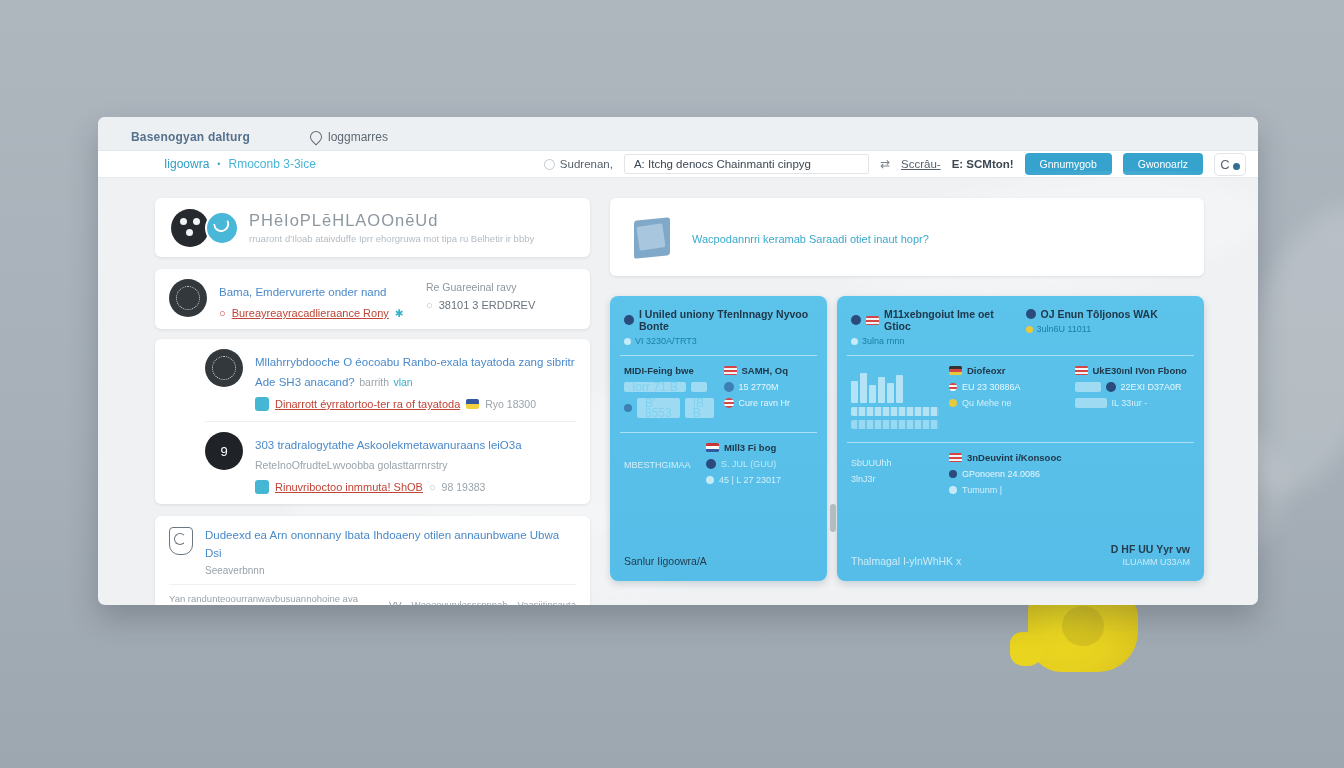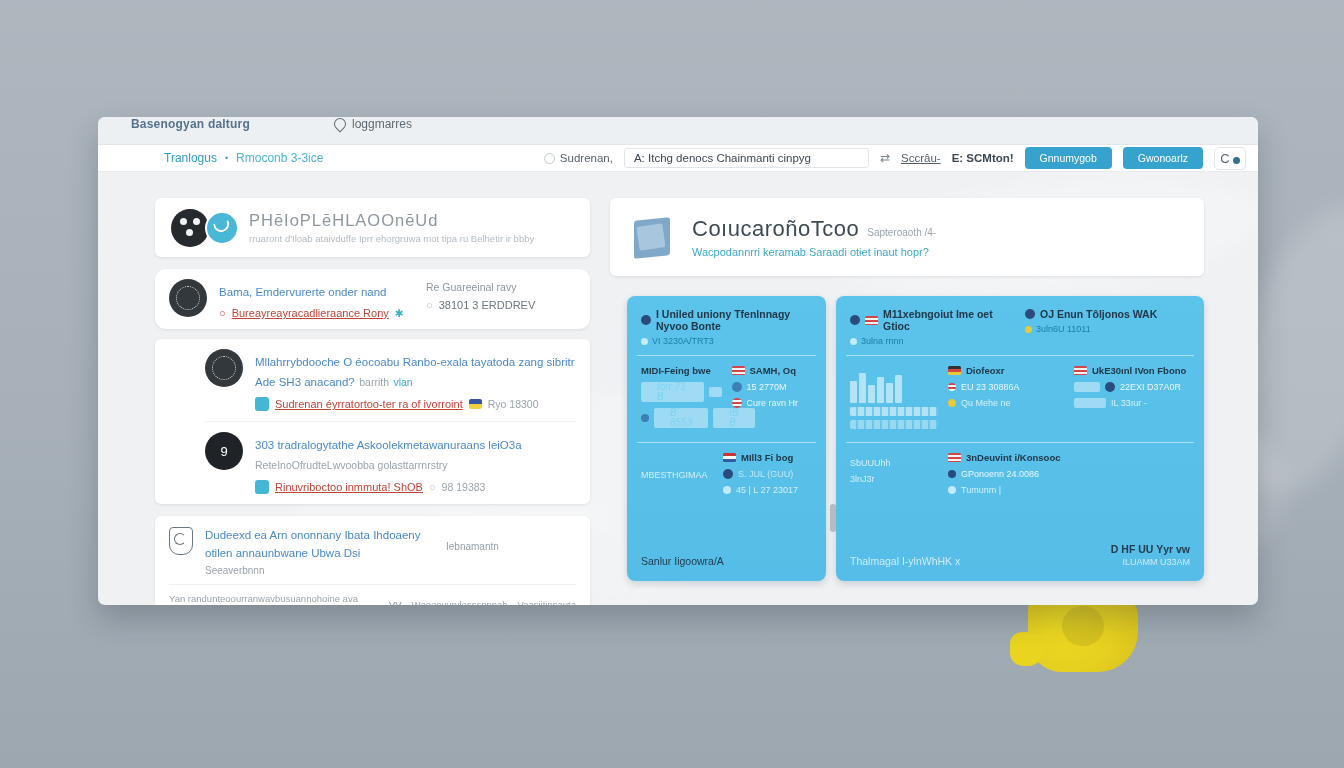--- a/index.html
+++ b/index.html
@@ -26,21 +26,21 @@
     background:rgba(160,140,30,0.25);border-radius:50%;}
 
   
   .window{
     position:absolute;left:98px;top:117px;width:1160px;height:488px;z-index:2;
     background:#eff1f3;border-radius:7px;
     box-shadow:0 14px 30px rgba(30,40,50,0.25);
   }
   .topbar{
     height:27px;background:#edf0f2;border-radius:7px 7px 0 0;
-    display:flex;align-items:flex-start;padding:0 20px 0 33px;gap:84px;
+    display:flex;align-items:flex-end;padding:0 20px 6px 33px;gap:60px;
     border-bottom:1px solid #e3e7ea;
   }
   .brand{color:#54718e;font-size:12px;font-weight:bold;letter-spacing:.2px;}
   .loc{display:flex;align-items:center;gap:6px;color:#5e6973;font-size:12px;}
   .pin{width:10px;height:10px;border:1.5px solid #5e6973;border-radius:50% 50% 50% 0;
     transform:rotate(-45deg);display:inline-block;}
 
   .navbar{
     height:26px;background:#ffffff;display:flex;align-items:center;
     padding:0 12px 0 66px;border-bottom:1px solid #e7eaec;
@@ -87,21 +87,21 @@
   .av.black{background:#262a2e;}
   .av.black:after{content:"";position:absolute;left:9px;top:9px;width:7px;height:7px;border-radius:50%;
     background:#f2f3f4;box-shadow:13px 0 0 #f2f3f4,6px 11px 0 #f2f3f4;}
   .av.teal-sm{width:30px;height:30px;background:#49b8d8;margin-left:-14px;border:2px solid #fff;}
   .av.teal-sm:after{content:"";position:absolute;left:7px;top:9px;width:12px;height:8px;
     border:2px solid #fff;border-top:none;border-radius:0 0 10px 10px;transform:rotate(-15deg);}
   .feat-text{min-width:0;}
   .feat-title{color:#8d979f;font-size:16.5px;letter-spacing:1px;}
   .feat-sub{color:#b4bcc3;font-size:9.5px;margin-top:3px;}
 
-  .row-card{display:flex;align-items:flex-start;padding:10px 14px;gap:12px;margin-bottom:10px;border-radius:11px;}
+  .row-card{display:flex;align-items:flex-start;padding:10px 14px;gap:12px;margin-bottom:10px;}
   .av.globe{background:#33383d;}
   .av.globe:after{content:"";position:absolute;inset:7px;border:1.5px dotted #cfd4d8;border-radius:50%;}
   .av.mono{background:#1f2327;color:#fff;font-size:13px;display:flex;align-items:center;justify-content:center;}
   .row-main{flex:1;min-width:0;padding-top:2px;}
   .row-title a,.blue-link{color:#4a89c8;text-decoration:none;font-size:11.5px;}
   .row-title{margin-bottom:6px;line-height:1.25;}
   .meta{color:#9aa4ac;font-size:10.5px;}
   .tag-teal{color:#35b2c9;font-size:10.5px;}
   .subrow{display:flex;align-items:center;gap:6px;font-size:11px;}
   .red-link{color:#c04437;text-decoration:underline;font-size:11px;}
@@ -140,32 +140,32 @@
   .r-title{color:#3c4a57;font-size:22px;letter-spacing:.5px;}
   .r-title-suffix{color:#9aa4ac;font-size:10px;}
   .r-sub{color:#3aa9cc;font-size:11px;margin-top:4px;}
 
   .blue-row{display:flex;gap:10px;position:relative;}
   .bluecard{
     background:linear-gradient(180deg,#5cc3eb 0%,#55bde7 100%);
     border-radius:8px;color:#1d3849;box-shadow:0 3px 7px rgba(30,60,80,0.18);
     padding:12px 14px;height:285px;box-sizing:border-box;position:relative;
   }
-  .bc1{width:199px;flex:none;margin-left:17px;}
+  .bc1{width:217px;flex:none;}
   .bc2{flex:1;}
   .bc-title{font-size:10.5px;font-weight:bold;color:#20384a;display:flex;gap:5px;align-items:center;}
   .bc-sub{font-size:9px;color:#1b7fa6;margin-top:4px;display:flex;gap:4px;align-items:center;}
   .bc-div{height:1px;background:rgba(255,255,255,0.5);margin:9px -4px;}
   .bc-cols{display:flex;gap:10px;}
   .bc-col{flex:1;min-width:0;}
   .bc-line{display:flex;align-items:center;gap:5px;margin-top:6px;font-size:9px;color:#e8f7fd;}
   .bc-line.dark{color:#20384a;font-size:9.5px;font-weight:bold;margin-top:0;}
   .bc-line.faint{color:rgba(255,255,255,0.75);}
   .ph-bar{display:inline-block;background:rgba(255,255,255,0.42);border-radius:2px;height:10px;}
-  .ph-bar.txt{color:#7fd2f1;font-size:10px;line-height:10px;padding:0 16px;height:auto;font-style:italic;}
+  .ph-bar.txt{color:#7fd2f1;font-size:12px;line-height:10px;padding:0 8px;height:auto;}
   .dot{width:10px;height:10px;border-radius:50%;flex:none;display:inline-block;}
   .dot.blue{background:#3d7fb5;}
   .dot.redw{background:repeating-linear-gradient(180deg,#d64545 0 2px,#fff 2px 4px);}
   .dot.green{background:#3f9e57;border:1px solid #fff;box-sizing:border-box;}
   .dot.yellow{background:#e7c93c;}
   .dot.navy{background:#2a4b7c;}
   .dot.grayw{background:rgba(255,255,255,0.65);}
   .flag{width:13px;height:9px;border-radius:1.5px;flex:none;display:inline-block;}
   .flag.stripes{background:repeating-linear-gradient(180deg,#d64545 0 2px,#f5f5f5 2px 4px);}
   .flag.ger{background:linear-gradient(180deg,#333 33%,#d64545 33% 66%,#e7c93c 66%);}
@@ -193,21 +193,21 @@
     <div class="topbar">
       <span class="brand">Basenogyan dalturg</span>
       <span class="loc">
         <span class="pin"></span>
         <span>loggmarres</span>
       </span>
     </div>
 
     <div class="navbar">
       <span class="crumbs">
-        <a style="color:#2d9fc4;text-decoration:none;">Tranlogus</a>
+        <a style="color:#2d9fc4;text-decoration:none;">Iigoowra</a>
         <span class="crumb-dot">•</span>
         <a style="color:#4ab4d6;text-decoration:none;">Rmoconb 3-3ice</a>
       </span>
       <span class="nav-right">
         <span class="status">
           <span class="status-circ"></span>
           <span>Sudrenan,</span>
         </span>
         <span class="searchbox">
           <span>A: Itchg denocs Chainmanti cinpyg</span>
@@ -263,21 +263,21 @@
           <div class="row-card" style="margin-bottom:0;box-shadow:none;">
             <div class="av globe"></div>
             <div class="row-main">
               <div class="row-title">
                 <a href="#">Mllahrrybdooche O éocoabu Ranbo-exala tayatoda zang sibritr Ade SH3 anacand?</a>
                 <span class="meta">barrith</span>
                 <span class="tag-teal">vlan</span>
               </div>
               <div class="subrow">
                 <span class="sq-icon"></span>
-                <a href="#" class="red-link">Sudrenan éyrratortoo-ter ra of ivorroint</a>
+                <a href="#" class="red-link">Dinarrott éyrratortoo-ter ra of tayatoda</a>
                 <span class="flag-chip"></span>
                 <span class="meta">Ryo 18300</span>
               </div>
             </div>
           </div>
           <div class="divider" style="margin:0 14px;"></div>
           <div class="row-card" style="margin-bottom:0;box-shadow:none;">
             <div class="av mono">
               <span>9</span>
             </div>
@@ -297,23 +297,20 @@
         </div>
 
         <div class="card complex">
           <div class="cx-head">
             <div class="badge-ic"></div>
             <div class="cx-cols">
               <div class="cx-col">
                 <a href="#" class="blue-link">Dudeexd ea Arn ononnany Ibata Ihdoaeny otilen annaunbwane Ubwa Dsi</a>
                 <div class="cx-sub">Seeaverbnnn</div>
               </div>
-              <div class="cx-col" style="flex:0 0 130px;">
-                <div class="cx-sub" style="margin-top:16px;">Iebnamantn</div>
-              </div>
             </div>
           </div>
           <div class="divider"></div>
           <div class="detail-row">
             <span>Yan randunteoourranwavbusuannohoine ava Ibwoddhoorgy</span>
             <span class="d-mid">VV</span>
             <span>Woeoevurvlosssnnnab</span>
             <span style="margin-left:auto;">Vaasiitinsauta</span>
           </div>
 
@@ -322,24 +319,20 @@
       </div>
 
       <div class="right-col">
 
         <div class="card r-header">
           <div class="boxicon">
             <div class="b1"></div>
               <div class="b2"></div>
           </div>
           <div>
-            <div class="r-title-line">
-              <span class="r-title">CoıucaroñoTcoo</span>
-              <span class="r-title-suffix">Sapteroaoth /4-</span>
-            </div>
             <div class="r-sub">Wacpodannrri keramab Saraadi otiet inaut hopr?</div>
           </div>
         </div>
 
         <div class="blue-row">
 
           <div class="bluecard bc1">
             <div class="bc-title">
               <span class="dot navy"></span>
               <span>I Uniled uniony Tfenlnnagy Nyvoo Bonte</span>

